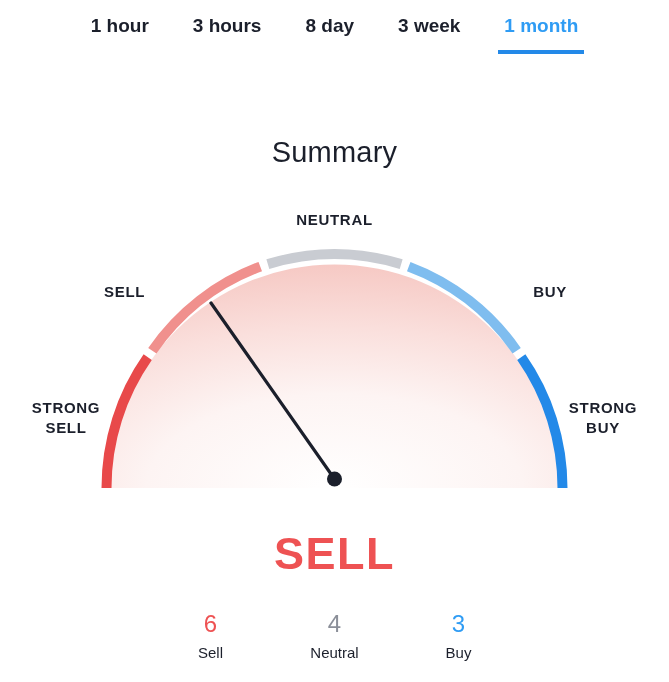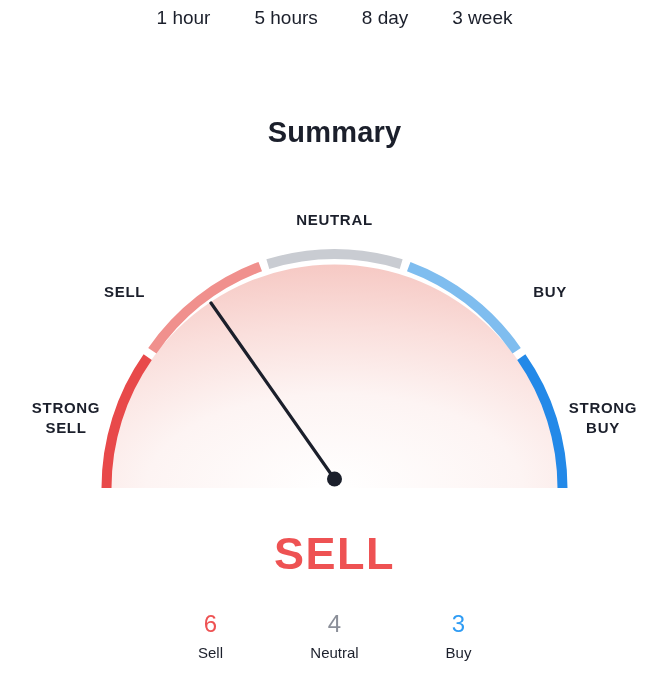--- a/index.html
+++ b/index.html
@@ -15,22 +15,24 @@
     overflow: hidden;
     position: relative;
   }
 
   
   .tabbar {
     display: flex;
     justify-content: center;
     align-items: flex-start;
     gap: 0px;
+    padding-top: 8px;
     height: 56px;
     box-sizing: border-box;
+    font-weight: bold;
   }
   .tab {
     font-size: 19px;
     color: #1b1f2b;
     padding: 4px 22px 0 22px;
     line-height: 28px;
     cursor: pointer;
     white-space: nowrap;
     position: relative;
     text-align: center;
@@ -47,23 +49,23 @@
     background: #2389e8;
     border-radius: 0px;
   }
   .tab:not(.active) .underline { display: none; }
 
   
   .title {
     text-align: center;
     font-size: 29px;
     color: #1b1f2b;
-    margin-top: 60px;
+    margin-top: 80px;
     letter-spacing: 0.2px;
-    font-weight: 700;
+    font-weight: 400;
   }
 
   
   .gauge-wrap {
     position: absolute;
     left: 0;
     top: 0;
     width: 669px;
     height: 682px;
     pointer-events: none;
@@ -152,30 +154,34 @@
 </style>
 </head>
 <body>
 
 <div class="tabbar">
   <div class="tab">
     <span>1 hour</span>
     
   </div>
   <div class="tab">
-    <span>5 hours</span>
+    <span>3 hours</span>
     
   </div>
   <div class="tab">
     <span>8 day</span>
     
   </div>
   <div class="tab">
     <span>3 week</span>
     
+  </div>
+  <div class="tab active">
+    <span>1 month</span>
+    <span class="underline"></span>
   </div>
 </div>
 
 <div class="title">Summary</div>
 
 <div class="gauge-wrap">
   <svg class="gauge-svg" width="669" height="682" viewBox="0 0 669 682">
     <defs>
       <radialGradient id="fillGrad" cx="0.5" cy="1" r="1">
         <stop offset="0%" stop-color="#ffffff"></stop>

